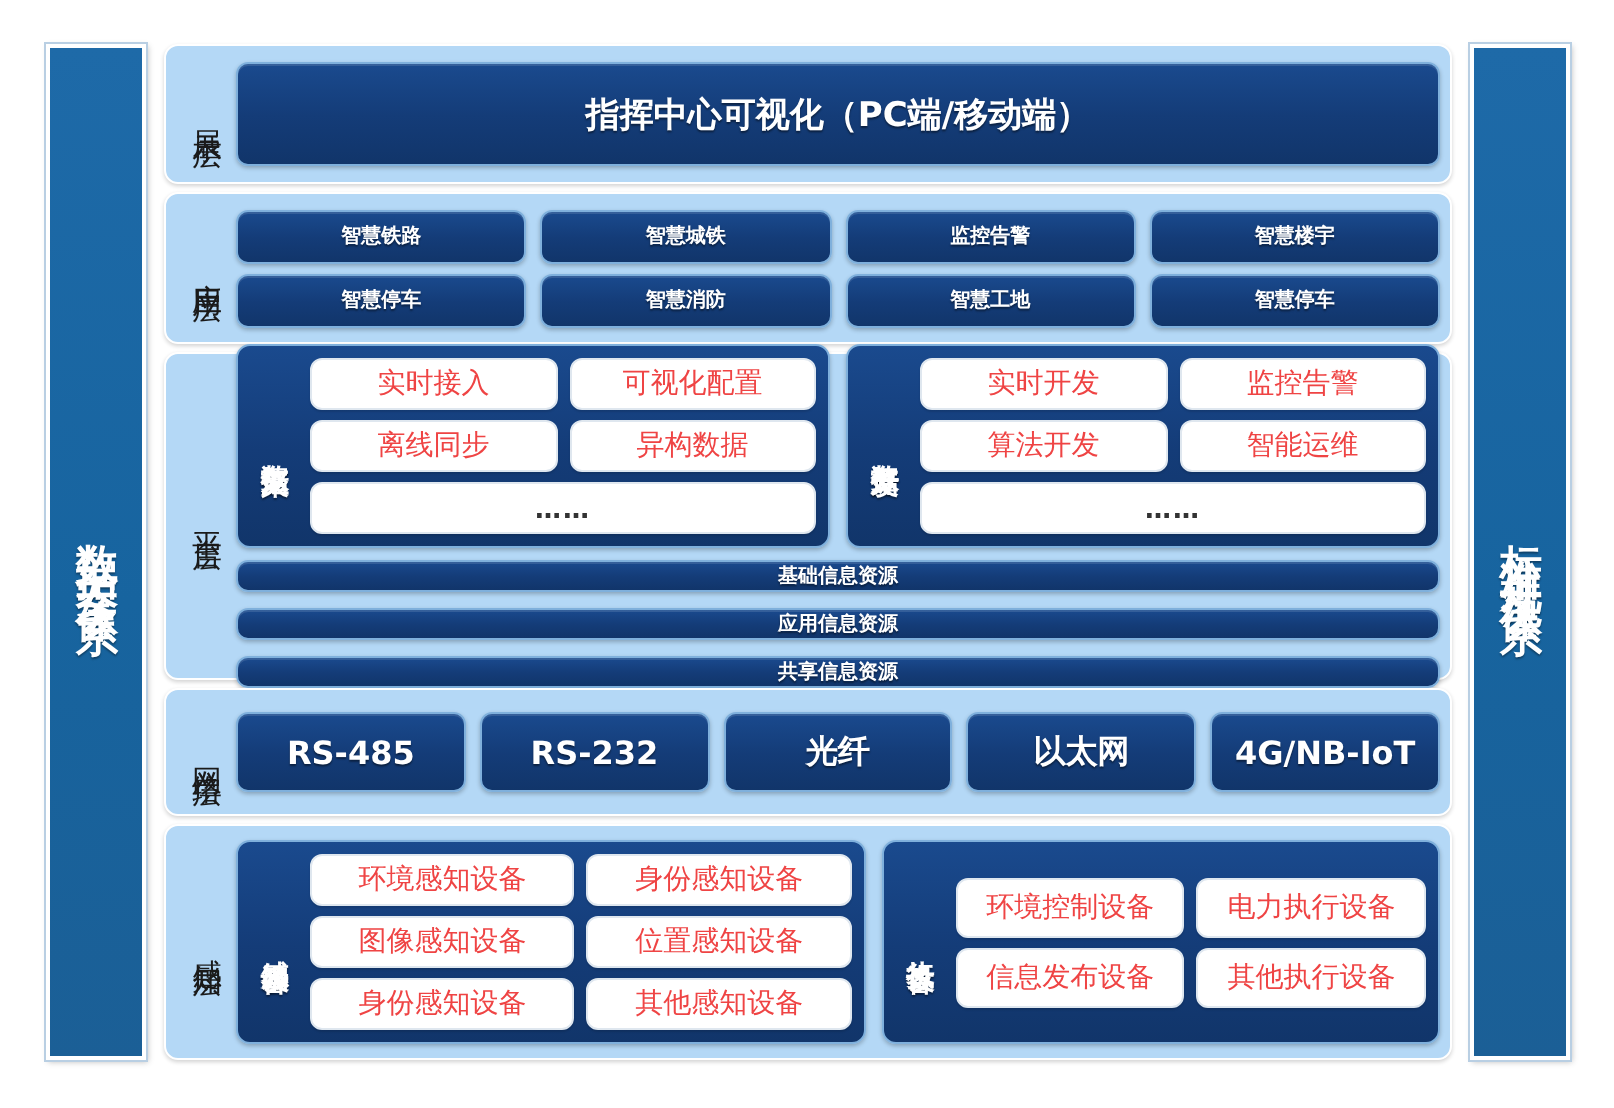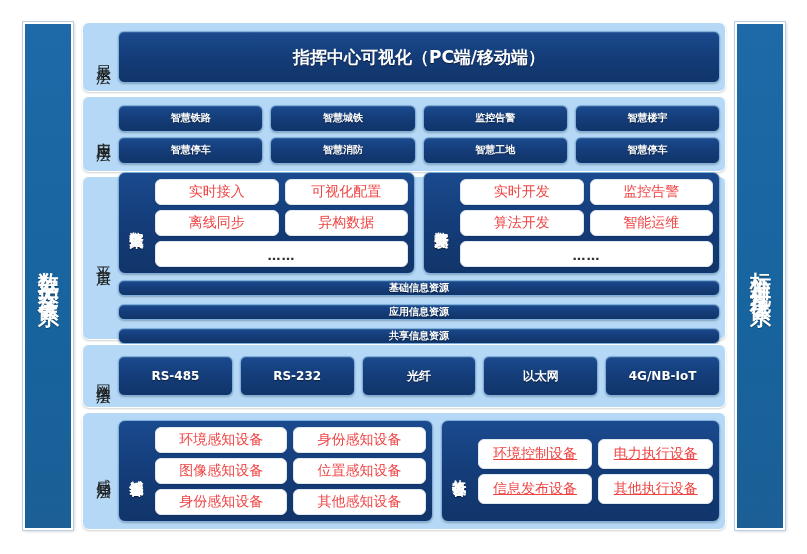--- a/index.html
+++ b/index.html
@@ -220,35 +220,35 @@
 
   
   .net-row {
     display: flex;
     flex-direction: row;
     gap: 7px;
   }
   .net-row .chip {
     flex: 1 1 0;
     height: 40px;
-    font-size: 12px;
+    font-size: 16px;
   }
 
   
   .layer-perception .layer-body { gap: 0; }
   .perception-row {
     display: flex;
     flex-direction: row;
     gap: 8px;
     align-items: stretch;
   }
   .panel-sense { flex: 1 1 53%; }
   .panel-exec  { flex: 1 1 47%; }
   .panel-exec .panel-grid { justify-content: center; }
-  .panel-exec .tile { height: 30px; text-decoration: underline; }
+  .panel-exec .tile { height: 30px; }
 </style>
 </head>
 <body>
 
 <div id="root">
 
   <div class="side-bar">
     <span class="vtext">数据安全体系</span>
   </div>
 

